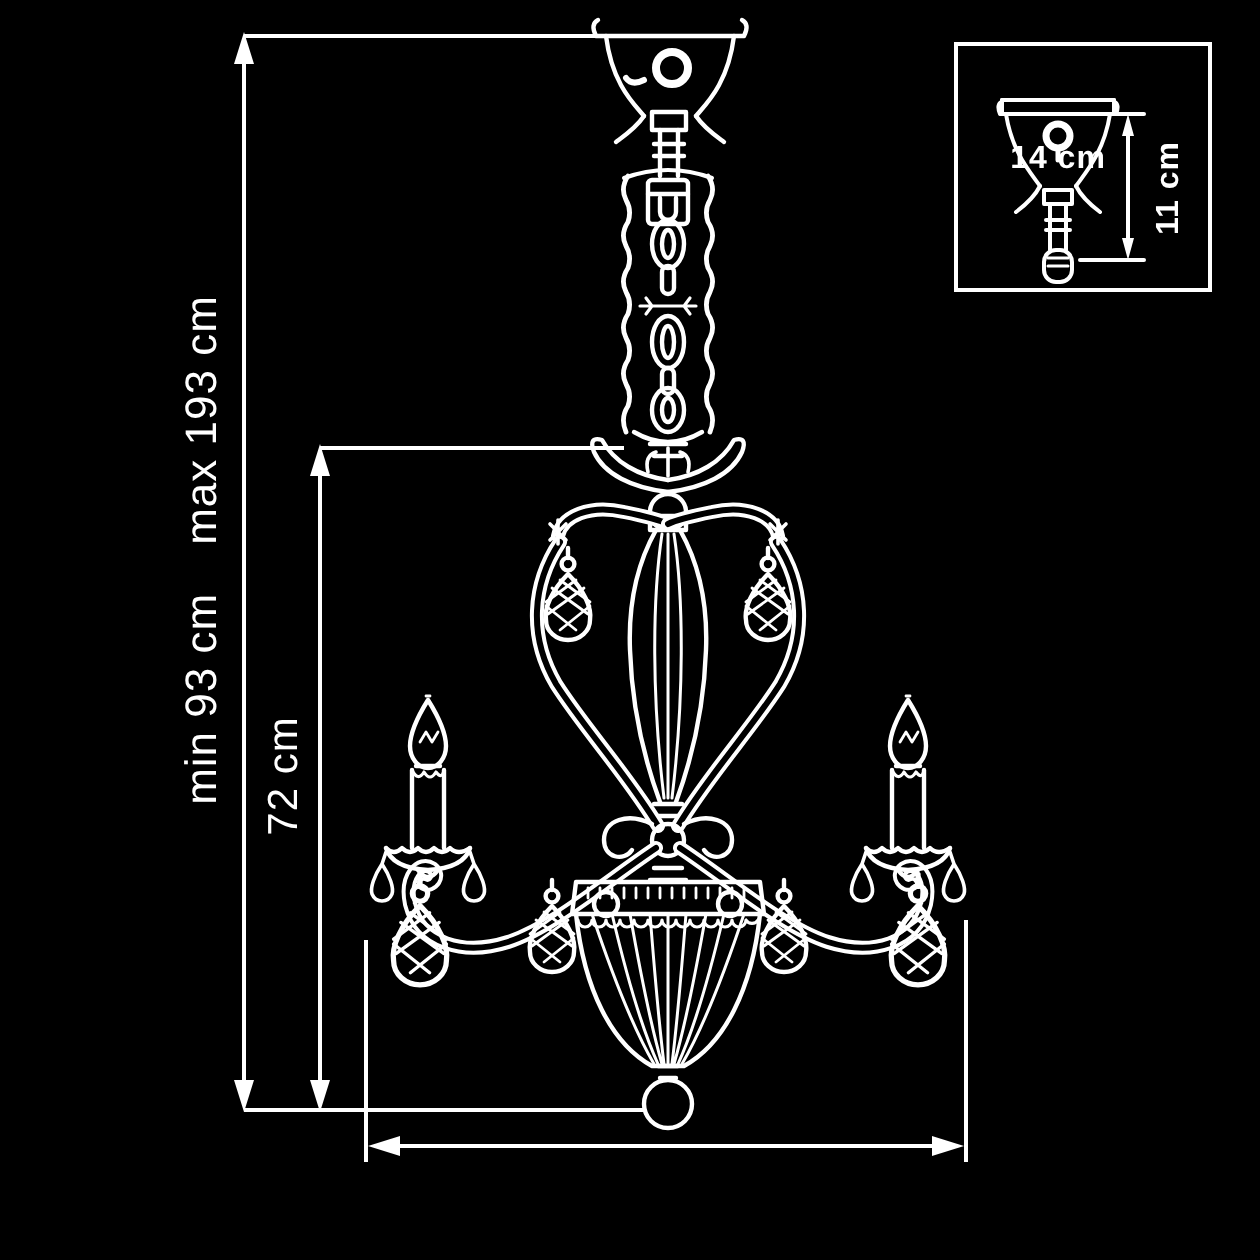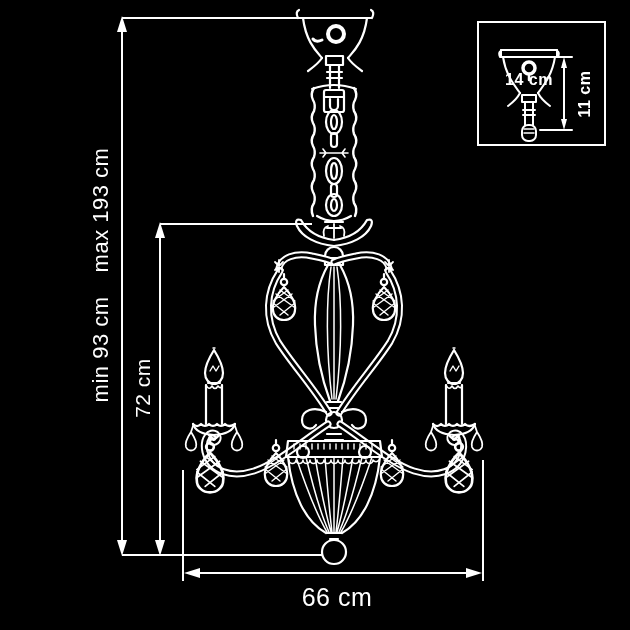--- a/index.html
+++ b/index.html
@@ -196,19 +196,18 @@
       <rect x="522" y="125" width="14" height="16" rx="6"></rect>
       <path d="M524,129 h10 M524,133 h10" stroke-width="1.5"></path>
     </g>
   </g>
 </svg>
 
   <div class="lbl rot lbl-range"><span>min 93 cm</span><span class="gap"></span><span>max 193 cm</span></div>
 
   <div class="lbl rot lbl-72">72 cm</div>
 
-  <div class="lbl lbl-66">66 cm</div>
 
   <div class="lbl lbl-14">14 cm</div>
 
   <div class="lbl rot lbl-11">11 cm</div>
 
 </div>
 
 </body></html>

